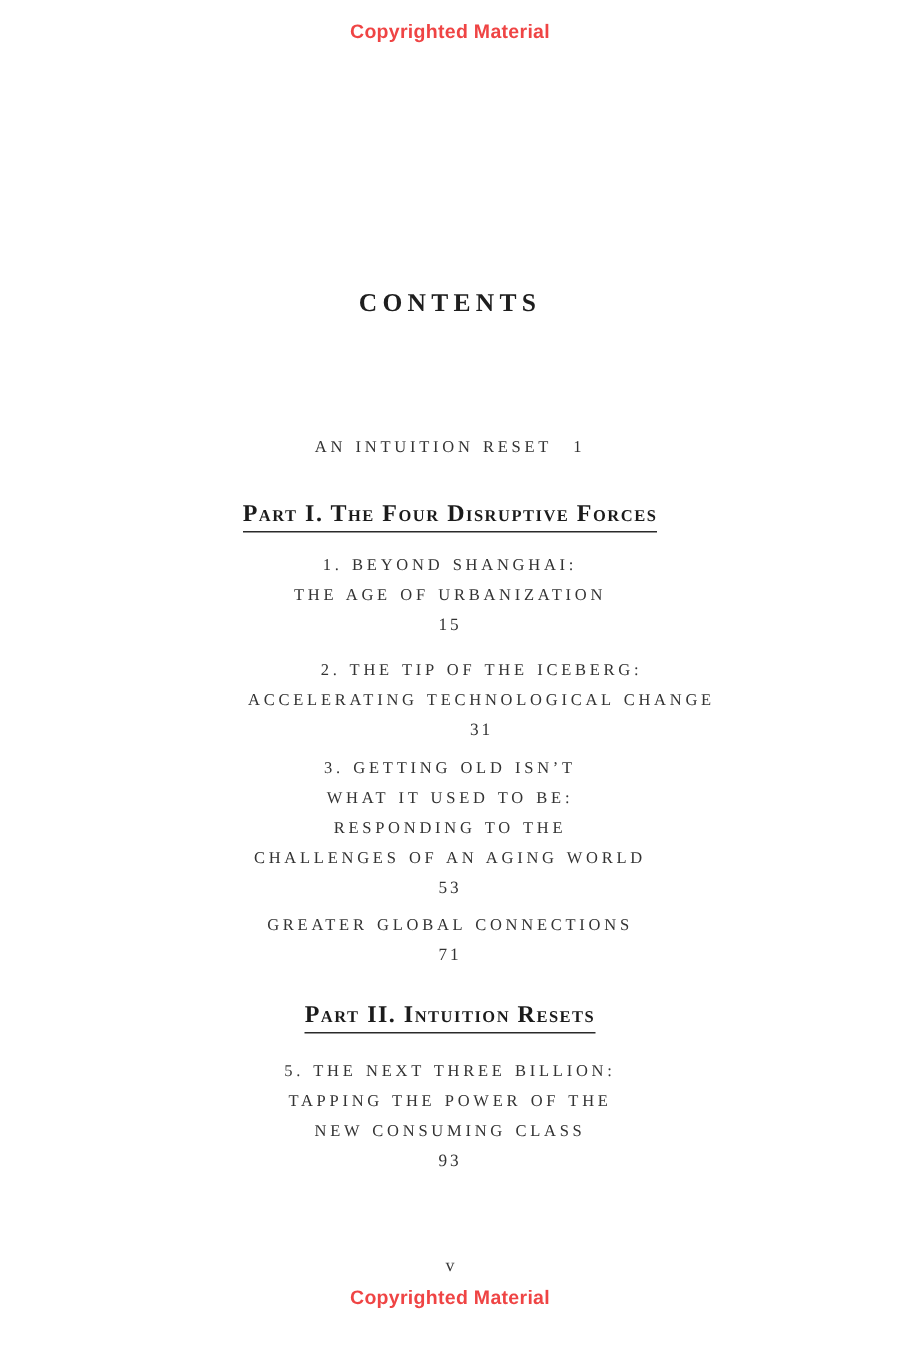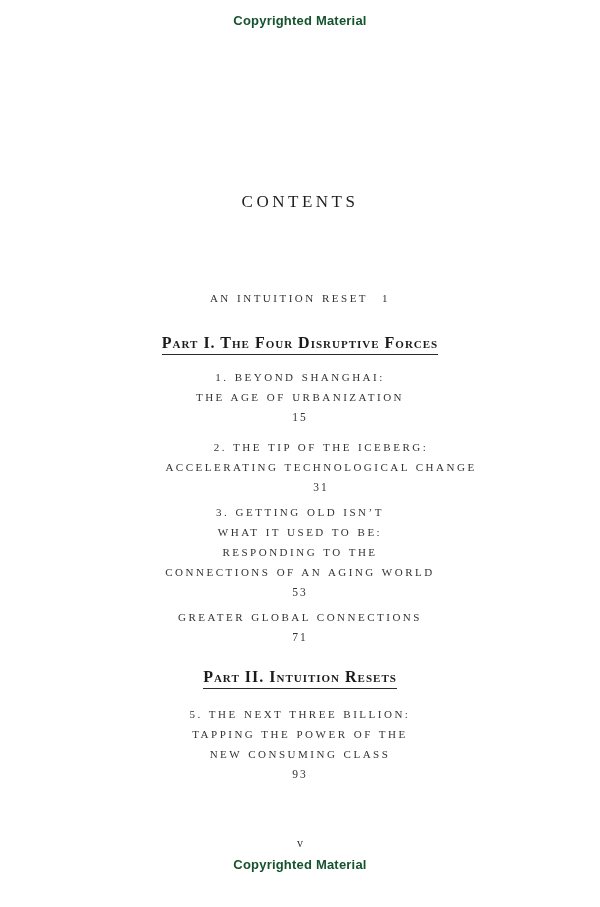--- a/index.html
+++ b/index.html
@@ -12,29 +12,29 @@
     background: #ffffff;
     overflow: hidden;
     text-align: center;
     font-family: "Liberation Serif", "DejaVu Serif", serif;
   }
   .copyright {
     font-family: "Liberation Sans", "DejaVu Sans", sans-serif;
     font-weight: 700;
     font-size: 13px;
     line-height: 16px;
-    color: #14532d;
+    color: #ef4444;
     letter-spacing: 0.2px;
   }
   .copyright.top { margin-top: 13px; }
   .copyright.bottom { margin-top: 7px; }
   .title {
     margin-top: 163px;
     font-size: 17px;
-    font-weight: 400;
+    font-weight: 700;
     line-height: 20px;
     letter-spacing: 3.5px;
     color: #1e1e1e;
   }
   .intro-entry {
     margin-top: 77px;
     font-size: 11px;
     line-height: 18px;
     letter-spacing: 2.5px;
     word-spacing: 1px;
@@ -106,21 +106,21 @@
   <div class="chapter ch-2">
     <div class="line">2. THE TIP OF THE ICEBERG:</div>
     <div class="line">ACCELERATING TECHNOLOGICAL CHANGE</div>
     <div class="page-number">31</div>
   </div>
 
   <div class="chapter ch-3">
     <div class="line">3. GETTING OLD ISN’T</div>
     <div class="line">WHAT IT USED TO BE:</div>
     <div class="line">RESPONDING TO THE</div>
-    <div class="line">CONNECTIONS OF AN AGING WORLD</div>
+    <div class="line">CHALLENGES OF AN AGING WORLD</div>
     <div class="page-number">53</div>
   </div>
 
   <div class="chapter ch-4">
     <div class="line">GREATER GLOBAL CONNECTIONS</div>
     <div class="page-number">71</div>
   </div>
 
   <h2 class="part-heading part-2">
     <span class="part-text">Part II. Intuition Resets</span>

